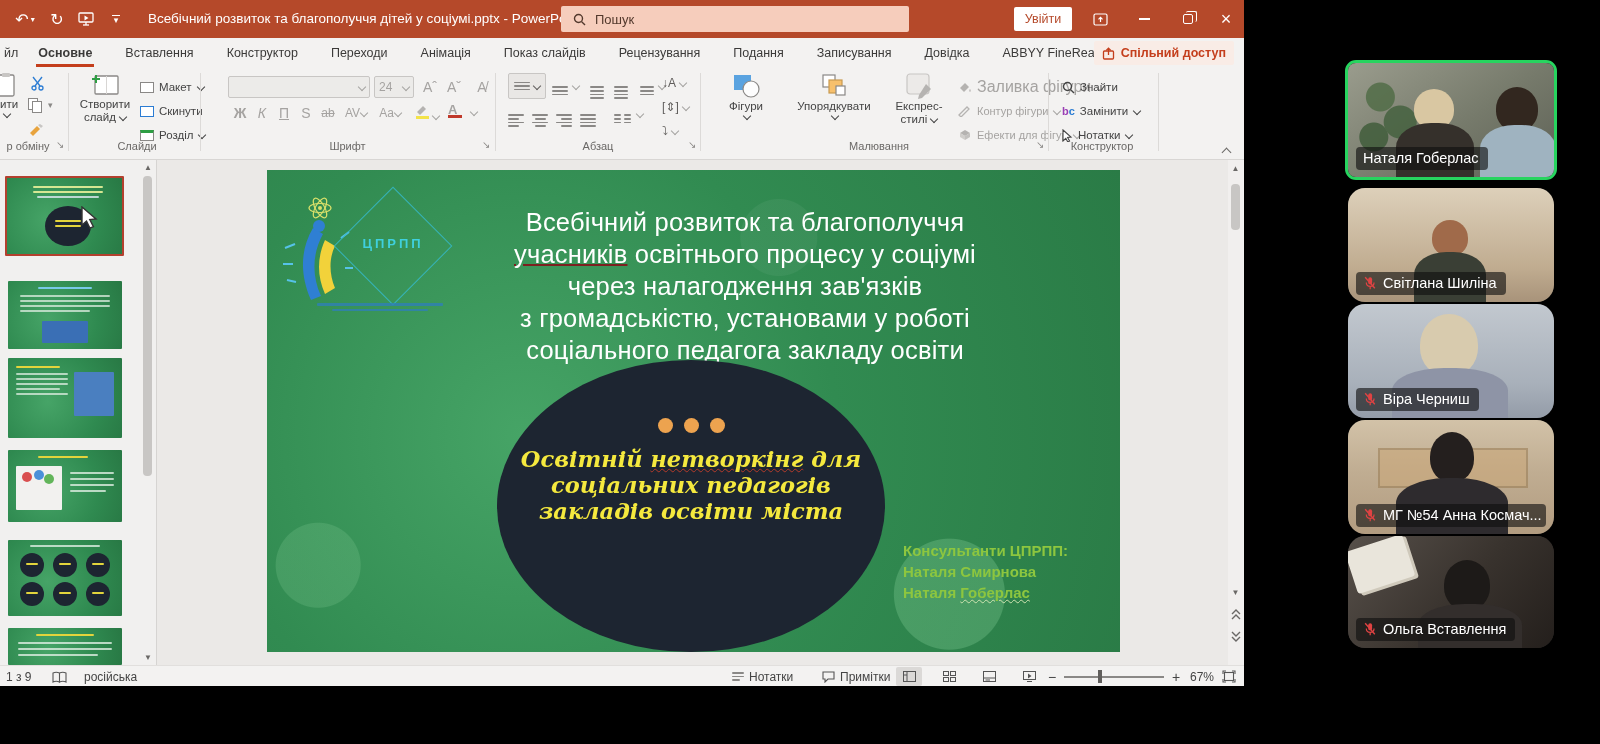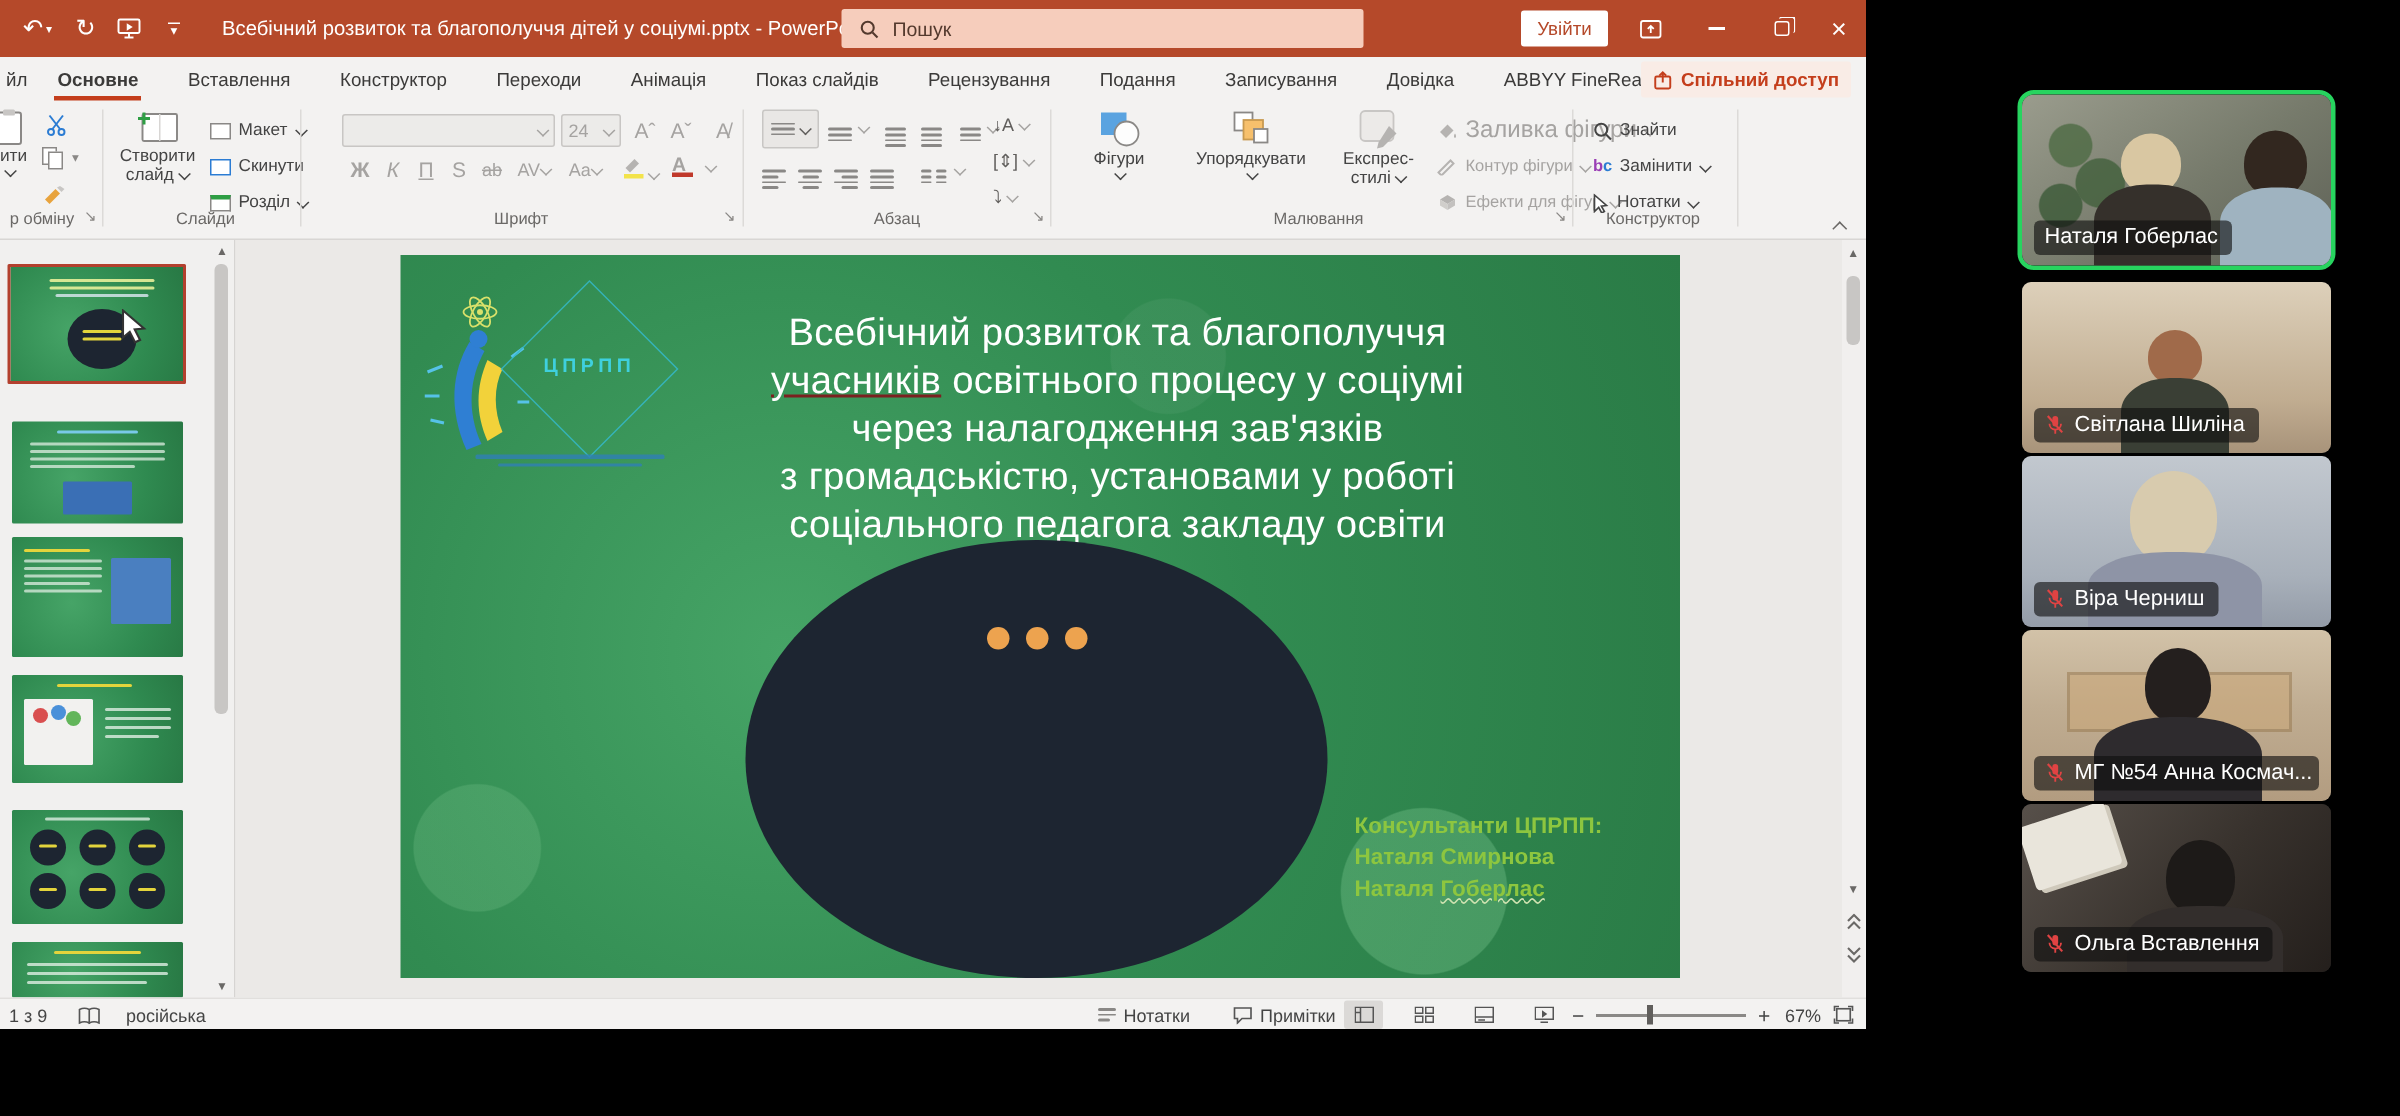--- a/index.html
+++ b/index.html
@@ -98,21 +98,21 @@
   
   .statusbar{position:absolute;left:0;top:665px;width:1244px;height:21px;background:#f3f2f1;border-top:1px solid #e1dfdd;
     font-size:12px;color:#444}
   .sb{position:absolute;top:0;height:21px;display:flex;align-items:center;gap:5px;white-space:nowrap}
   .viewbtn{position:absolute;top:1px;width:26px;height:19px;display:flex;align-items:center;justify-content:center}
   .viewbtn.sel{background:#dbd9d7;border-radius:2px}
   .ztrack{position:absolute;left:1064px;top:10px;width:100px;height:2px;background:#8a8886}
   .zthumb{position:absolute;left:1098px;top:4px;width:4px;height:13px;background:#605e5c}
 
   
-  .tile{position:absolute;left:1348px;width:206px;border-radius:6px;overflow:hidden;background:#222}
+  .tile{position:absolute;left:1348px;width:206px;border-radius:17px;overflow:hidden;background:#222}
   .tile.active{outline:3px solid #27d45f;border-radius:8px}
   .scene{position:absolute;inset:0}
   .p-head{position:absolute;border-radius:50% 50% 45% 45%}
   .p-body{position:absolute;border-radius:45% 45% 0 0}
   .name-label{position:absolute;left:8px;bottom:7px;display:flex;align-items:center;gap:6px;
     background:rgba(15,15,15,.62);color:#fff;font-size:14.5px;padding:3px 9px 4px 7px;border-radius:4px;max-width:190px;white-space:nowrap}
   .mic-off{width:14px;height:14px;flex:0 0 auto}
 
   
   .sc1{background:linear-gradient(145deg,#9a9c8d,#767a6b 55%,#5e6156)}
@@ -541,20 +541,25 @@
           <div>з громадськістю, установами у роботі</div>
           <div>соціального педагога закладу освіти</div>
         </div>
 
         <div class="ellipse">
           <div class="dots">
               <span></span>
               <span></span>
               <span></span>
             </div>
+          <div class="circle-text">
+            <div><span>Освітній </span><span class="sq-red">нетворкінг</span><span> для</span></div>
+            <div>соціальних педагогів</div>
+            <div>закладів освіти міста</div>
+          </div>
         </div>
 
         <div class="consult">
           <div>Консультанти ЦПРПП:</div>
           <div>Наталя Смирнова</div>
           <div><span>Наталя </span><span class="sq-light">Гоберлас</span></div>
         </div>
       </div>
     </div>
 

